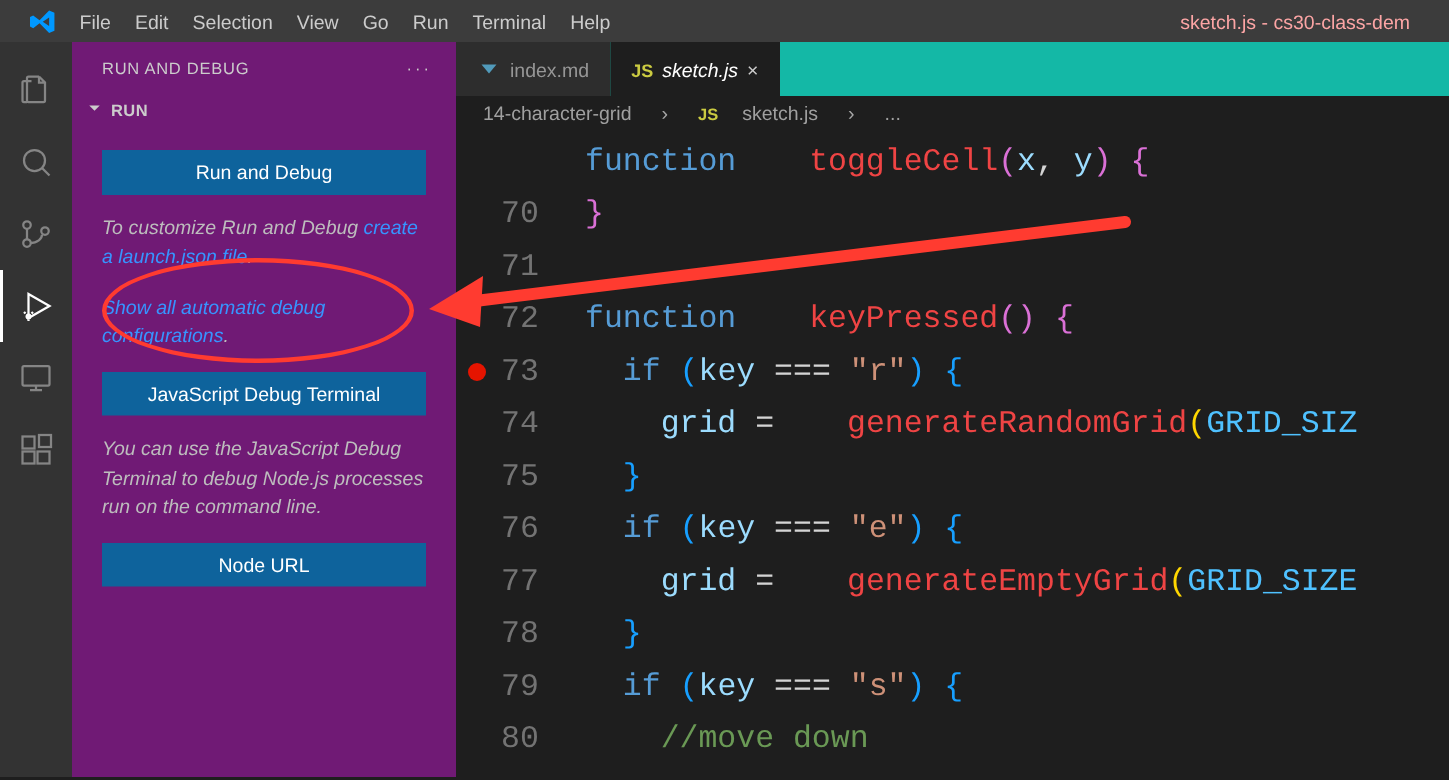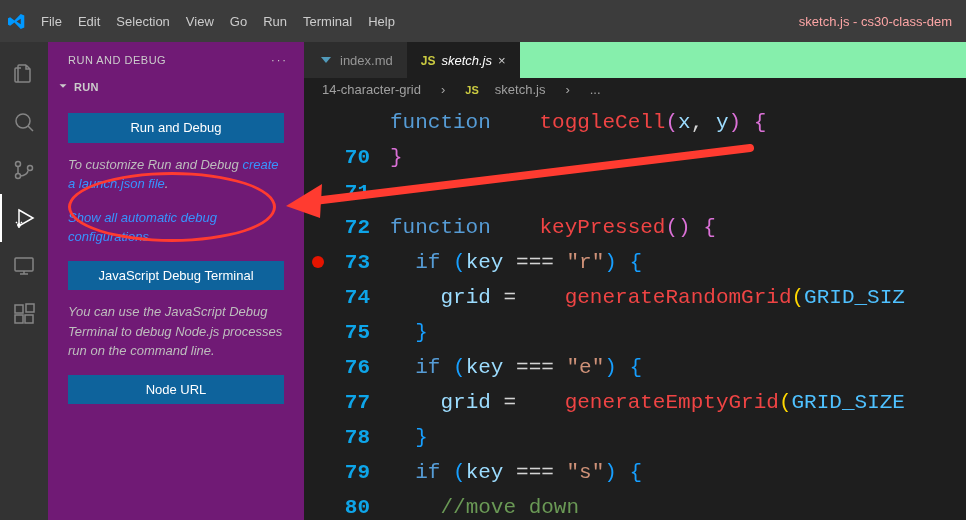--- a/index.html
+++ b/index.html
@@ -6,25 +6,25 @@
 body {
   width: 966px; height: 520px;
   font-family: "Segoe UI", -apple-system, sans-serif;
   font-size: 13px;
   background: #1e1e1e;
   color: #cccccc;
   overflow: hidden;
   position: relative;
 }
 .titlebar {
-  height: 42px;
+  height: 28px;
   background: #3c3c3c;
   display: flex;
   align-items: center;
-  padding: 0 8px;
+  padding: 0 20px;
 }
 .titlebar .logo { margin-right: 8px; display:flex; align-items:center;}
 .menu { display: flex; gap: 0; }
 .menu-item {
   padding: 4px 8px;
   color: #cccccc;
   cursor: pointer;
 }
 .title-center {
   flex: 1;
@@ -91,21 +91,21 @@
   text-align: center;
   margin: 6px 0 12px;
   cursor: pointer;
   font-size: 13px;
 }
 .sidebar-body p { color: #bdbdbd; margin-bottom: 14px; font-style: italic; }
 .sidebar-link { color: #3794ff; cursor: pointer; }
 .editorarea { flex: 1; display: flex; flex-direction: column; background: #1e1e1e; overflow:hidden;}
 .tabs {
   height: 36px;
-  background: #86efac;
+  background: #14b8a6;
   display: flex;
   align-items: stretch;
 }
 .tab {
   display: flex; align-items: center; gap: 6px;
   padding: 0 14px;
   color: #969696;
   background: #2d2d2d;
   cursor: pointer;
   font-size: 13px;
@@ -131,24 +131,23 @@
   white-space: pre;
 }
 .code-row { display: flex; }
 .glyph { width: 30px; position: relative; }
 .breakpoint {
   width: 12px; height: 12px; border-radius: 50%;
   background: #e51400;
   position: absolute; left: 8px; top: 11px;
 }
 .lineno {
-  width: 56px; text-align: right;
-  color: #0ea5e9; padding-right: 20px;
+  width: 56px; text-align: left;
+  color: #737373; padding-right: 20px;
   user-select: none;
-  font-weight: bold;
 }
 .codeline { color: #d4d4d4; white-space: pre; }
 .tok-kw { color: #569cd6; }
 .tok-fn { color: #ef4444; margin-left: 36px; }
 .tok-var { color: #9cdcfe; }
 .tok-str { color: #ce9178; }
 .tok-cmt { color: #6a9955; margin-top: 39px; }
 .tok-brace { color: #da70d6; }
 .tok-br2 { color: #179fff; }
 .tok-br3 { color: #ffd700; }

